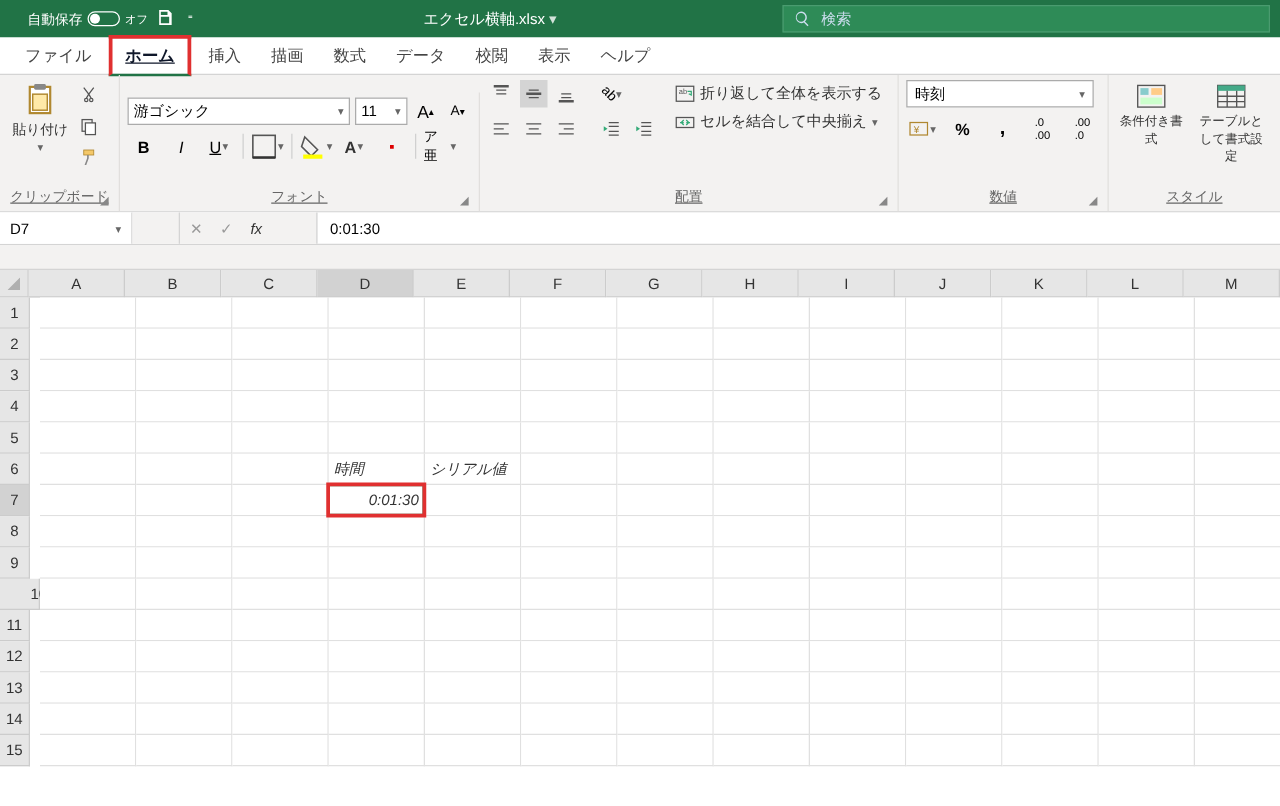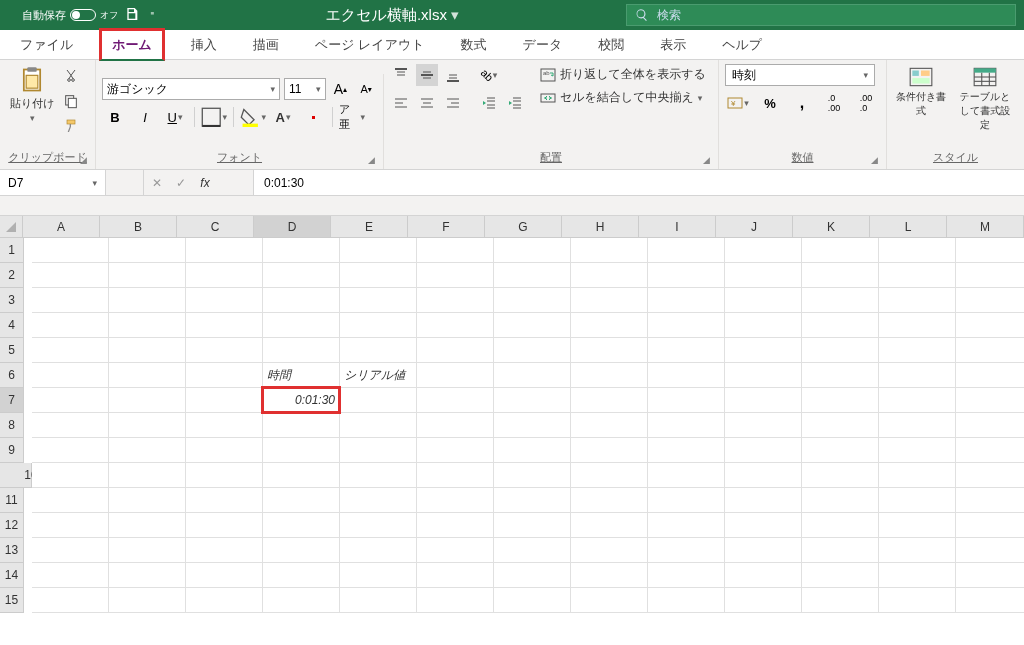--- a/index.html
+++ b/index.html
@@ -6,28 +6,28 @@
 body { background: #fff; width: 1024px; height: 645px; overflow: hidden; font-size: 12px; }
 
 
 .titlebar { background: #217346; height: 30px; display: flex; align-items: center; color: #fff; }
 .titlebar .left { display: flex; align-items: center; gap: 6px; padding-left: 22px; }
 .autosave { display: flex; align-items: center; gap: 4px; font-size: 11px; }
 .toggle { width: 26px; height: 12px; border: 1px solid #fff; border-radius: 6px; position: relative; }
 .toggle::after { content: ""; width: 8px; height: 8px; background: #fff; border-radius: 50%; position: absolute; left: 1px; top: 1px; }
 .save-icon svg { width: 16px; height: 16px; fill: #fff; }
 .qat-more { font-size: 11px; color: #fff; padding: 0 4px; }
-.titlebar .center { flex: 1; text-align: center; font-size: 15px; }
+.titlebar .center { flex: 1; text-align: center; font-size: 12px; }
 .titlebar .search { width: 390px; height: 22px; background: #2e8b57; border: 1px solid #4a9b6f; margin-right: 8px; display: flex; align-items: center; padding: 0 8px; color: #cde; font-size: 12px; }
 .titlebar .search svg { width: 14px; height: 14px; fill: #cde; margin-right: 8px; }
 
 
-.tabs { background: #fff; height: 30px; display: flex; align-items: center; padding-left: 10px; border-bottom: 1px solid #d4d4d4; gap: 16px; }
+.tabs { background: #fff; height: 30px; display: flex; align-items: center; padding-left: 10px; border-bottom: 1px solid #d4d4d4; gap: 4px; }
 .tab { padding: 5px 10px; font-size: 13px; color: #444; cursor: pointer; }
-.tab.active { font-weight: bold; color: #701a75; border-bottom: 2px solid #217346; }
+.tab.active { font-weight: bold; color: #0f172a; border-bottom: 2px solid #217346; text-decoration: underline; }
 .hl-red { border: 3px solid #e03030; }
 
 
 .ribbon { background: #f3f2f1; height: 110px; display: flex; border-bottom: 1px solid #d4d4d4; }
 .group { border-right: 1px solid #e1dfdd; display: flex; flex-direction: column; justify-content: space-between; padding: 4px 6px 2px; position: relative; }
 .group-body { flex: 1; display: flex; align-items: flex-start; gap: 4px; }
 .group-label { text-align: center; font-size: 11px; color: #666; padding: 2px 0; position: relative; text-decoration: underline; }
 .group-label .launcher { position: absolute; right: 2px; bottom: 2px; font-size: 9px; color: #888; }
 
 
@@ -119,21 +119,20 @@
       </svg>
     <span>検索</span>
   </div>
 </div>
 
 <div class="tabs">
   <div class="tab">ファイル</div>
   <div class="tab active hl-red">ホーム</div>
   <div class="tab">挿入</div>
   <div class="tab">描画</div>
-  <div class="tab">ページ レイアウト</div>
   <div class="tab">数式</div>
   <div class="tab">データ</div>
   <div class="tab">校閲</div>
   <div class="tab">表示</div>
   <div class="tab">ヘルプ</div>
 </div>
 
 <div class="ribbon">
 
   <div class="group" style="width:96px;">

